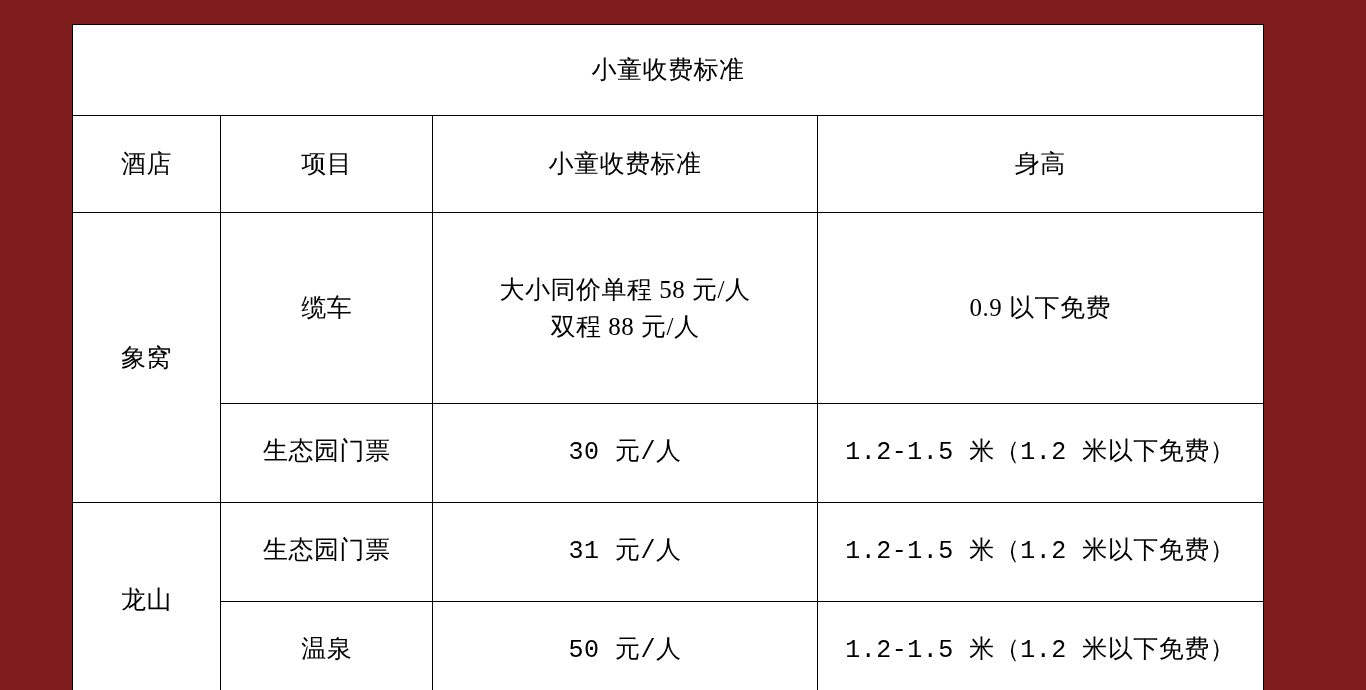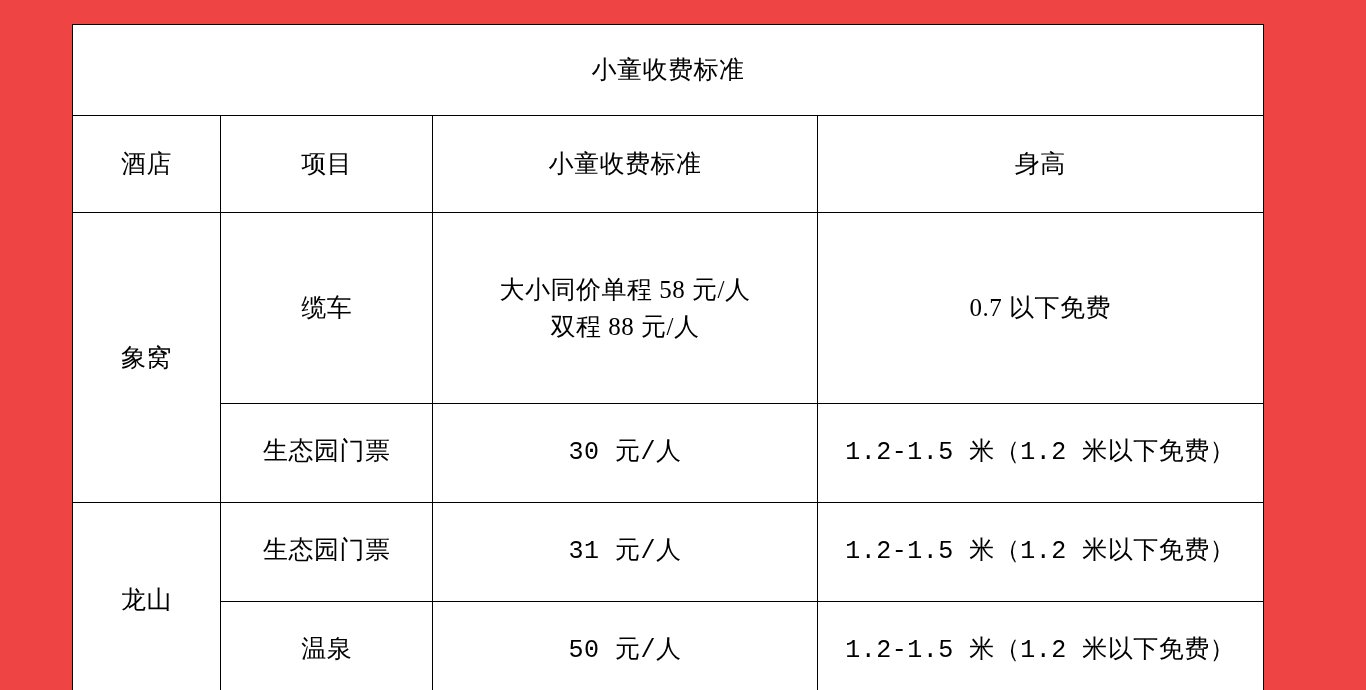--- a/index.html
+++ b/index.html
@@ -11,21 +11,21 @@
     width: 1366px;
     height: 690px;
     font-family: "Liberation Serif", "DejaVu Serif", serif;
     color: #000000;
     overflow: hidden;
   }
   .page {
     position: relative;
     width: 1366px;
     height: 690px;
-    background: #ef4444;
+    background: #7f1d1d;
   }
   .table-wrap {
     position: absolute;
     left: 72px;
     top: 24px;
     width: 1192px;
   }
   table.fee-table {
     border-collapse: collapse;
     table-layout: fixed;
@@ -89,21 +89,21 @@
           <td class="head-cell">项目</td>
           <td class="head-cell">小童收费标准</td>
           <td class="head-cell">身高</td>
         </tr>
 
         <tr>
           <td class="tall-cell" rowspan="2">象窝</td>
           <td class="tall-cell">缆车</td>
           <td class="tall-cell two-line">大小同价单程 58 元/人
 双程 88 元/人</td>
-          <td class="tall-cell">0.7 以下免费</td>
+          <td class="tall-cell">0.9 以下免费</td>
         </tr>
         <tr>
           <td class="row-cell">生态园门票</td>
           <td class="row-cell">30 元/人</td>
           <td class="row-cell nowrap">1.2-1.5 米（1.2 米以下免费）</td>
         </tr>
 
         <tr>
           <td class="row-cell" rowspan="2">龙山</td>
           <td class="row-cell">生态园门票</td>

